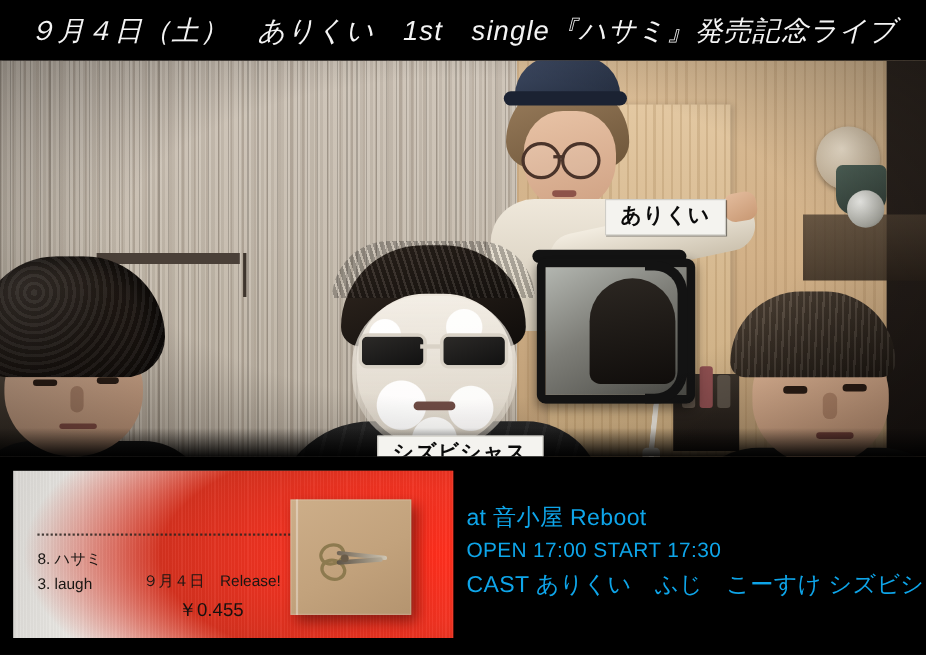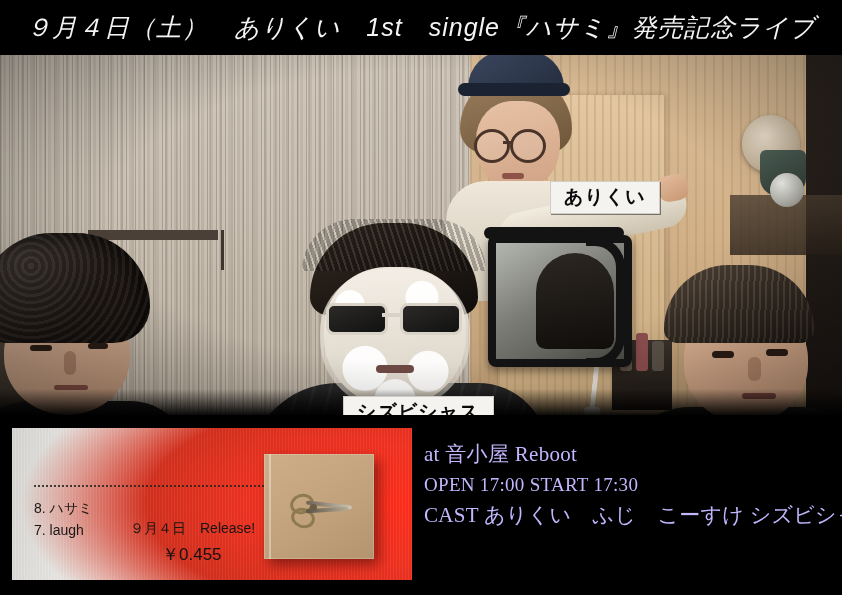--- a/index.html
+++ b/index.html
@@ -336,21 +336,21 @@
   }
   .scissors{position:absolute;left:26px;top:38px;width:64px;height:34px;}
   .sc-ring1{position:absolute;left:0;top:2px;width:18px;height:14px;border:3px solid #8d7a4f;border-radius:50% 50% 50% 50%;transform:rotate(-18deg);}
   .sc-ring2{position:absolute;left:1px;top:16px;width:18px;height:14px;border:3px solid #8d7a4f;border-radius:50%;transform:rotate(18deg);}
   .sc-blade1{position:absolute;left:16px;top:11px;width:46px;height:4px;border-radius:2px;background:linear-gradient(90deg,#6f6354,#cfc6b4);transform:rotate(6deg);}
   .sc-blade2{position:absolute;left:16px;top:16px;width:42px;height:4px;border-radius:2px;background:linear-gradient(90deg,#5d5346,#b5ab98);transform:rotate(-4deg);}
   .sc-pivot{position:absolute;left:20px;top:12px;width:7px;height:7px;border-radius:50%;background:#6a5c49;}
 
   
   .info{
-    position:absolute;left:424px;top:24px;width:410px;color:#c4b5fd;font-family:Liberation Serif, serif;
+    position:absolute;left:424px;top:40px;width:410px;color:#0ea5e9;
   }
   .info .line{font-size:21px;line-height:1.52;white-space:nowrap;letter-spacing:.3px;}
   .info .line.small{font-size:19px;}
 </style>
 </head>
 <body>
 
 <div class="poster">
 
   <div class="titlebar">
@@ -446,21 +446,21 @@
     <div class="nametag tag-ari">ありくい</div>
 
   </div>
 
   <div class="bottom">
 
     <div class="cdpanel">
       <div class="cd-rule"></div>
       <div class="cd-tracks">
         <div class="trk">8. ハサミ</div>
-        <div class="trk">7. laugh</div>
+        <div class="trk">3. laugh</div>
       </div>
       <div class="cd-rel">９月４日　Release!</div>
       <div class="cd-price">￥0.455</div>
 
       <div class="cd-jacket">
         <div class="spine"></div>
         <div class="scissors">
           <div class="sc-ring1"></div>
           <div class="sc-ring2"></div>
           <div class="sc-blade1"></div>

